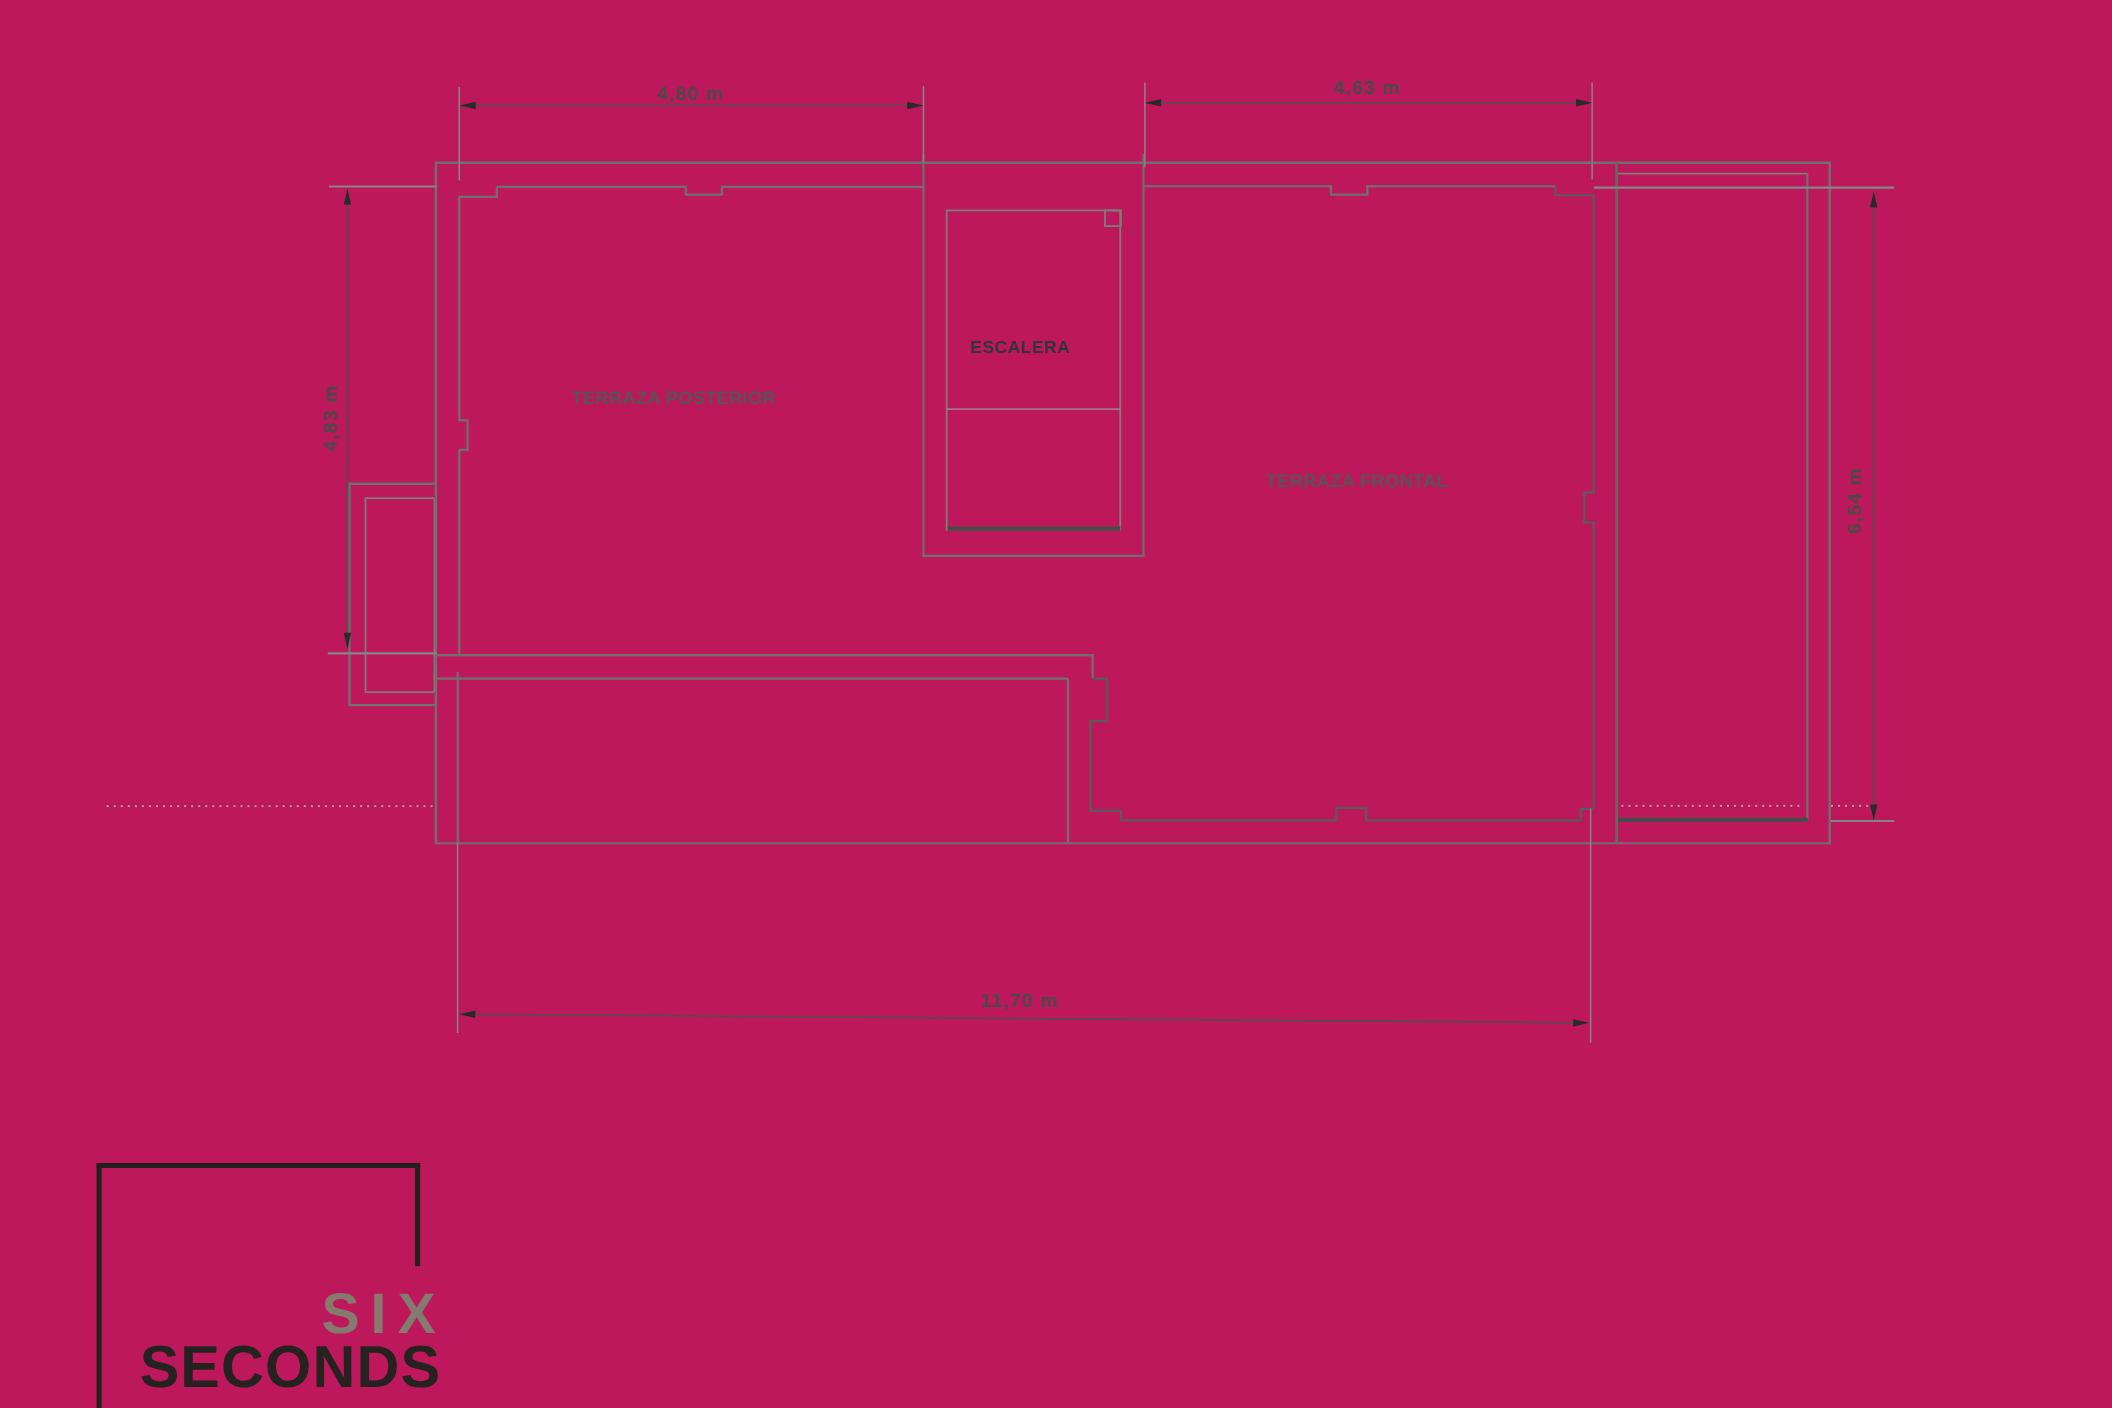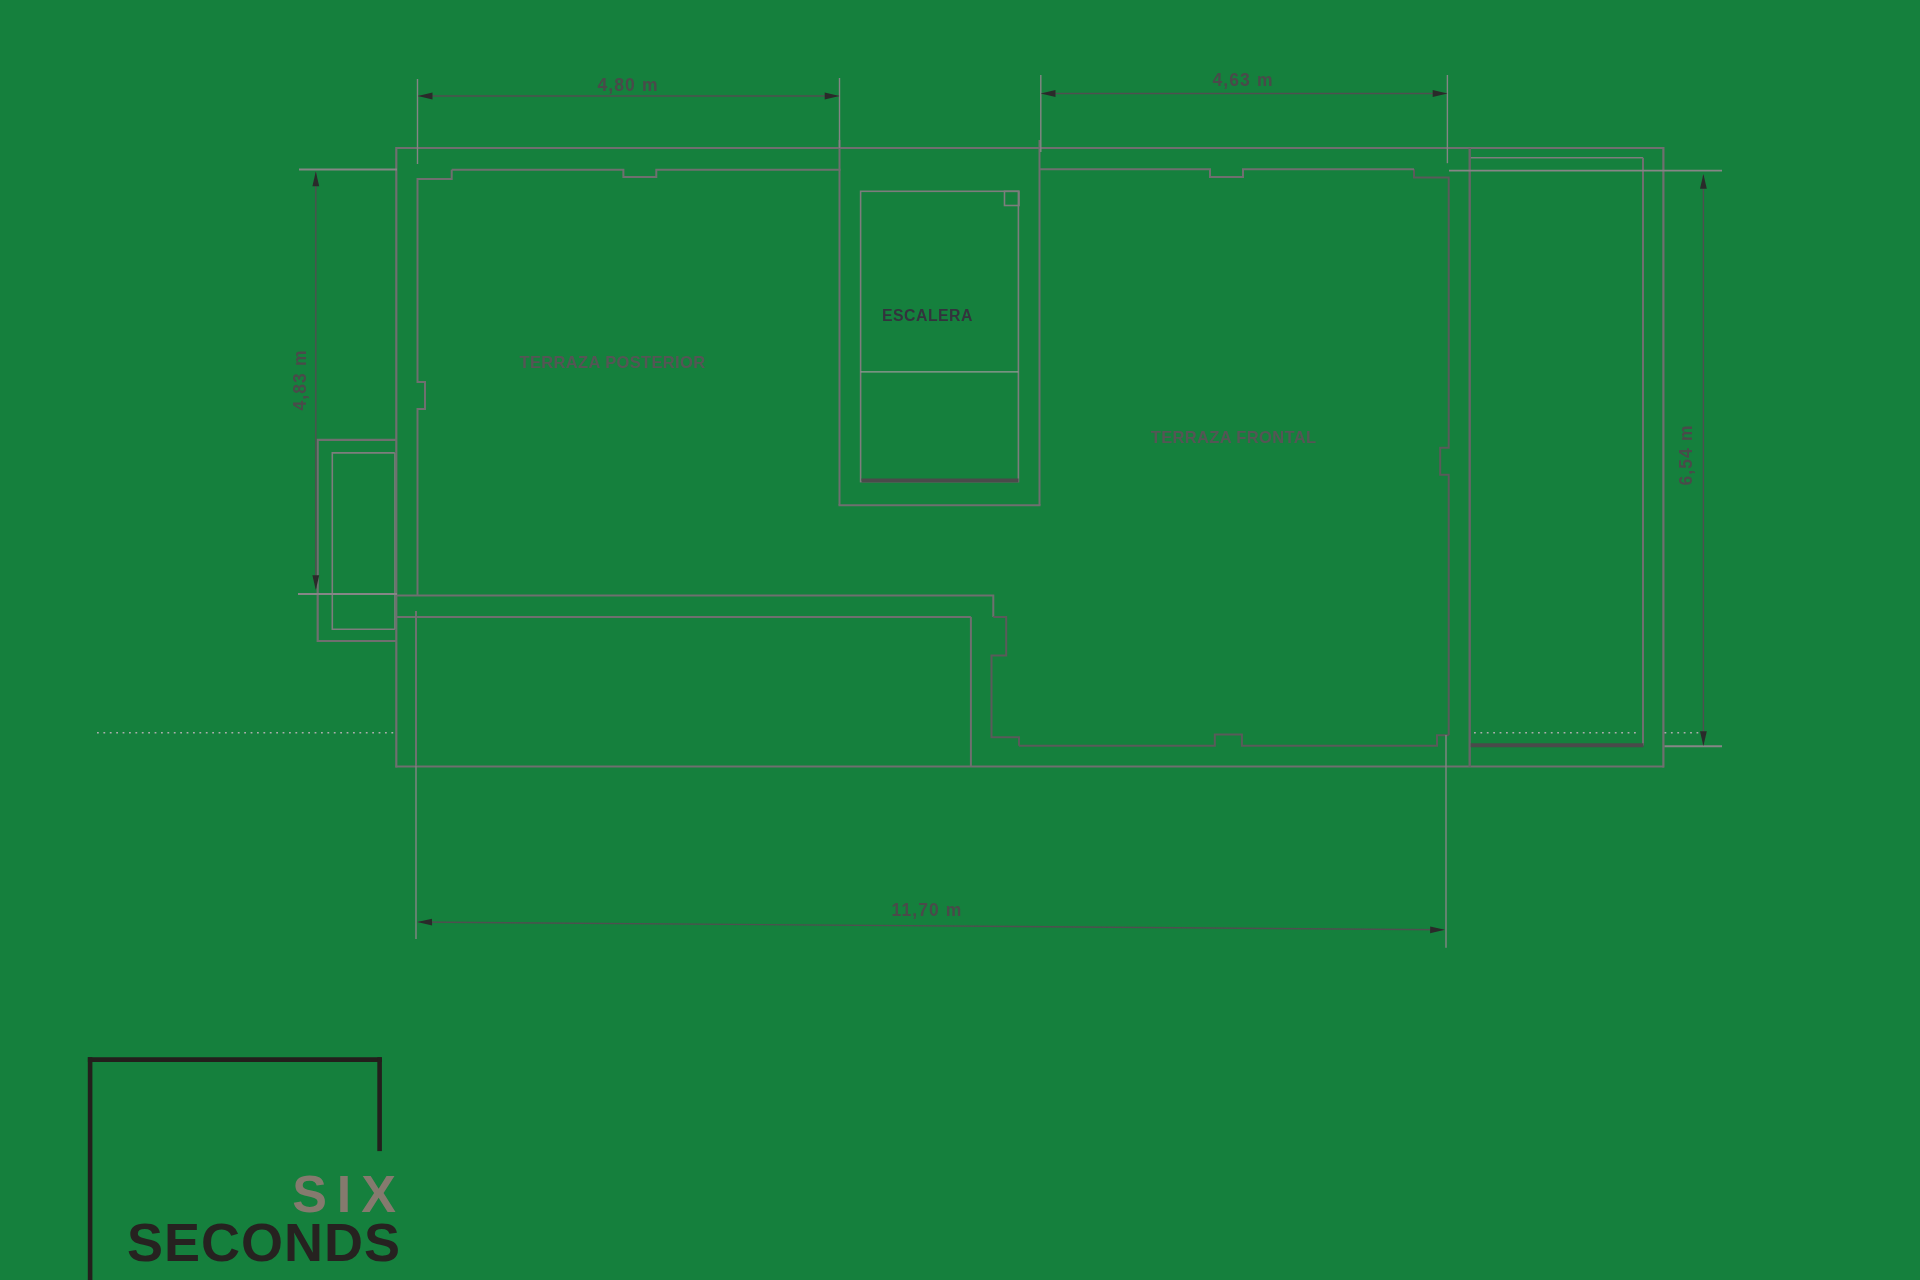--- a/index.html
+++ b/index.html
@@ -1,16 +1,16 @@
 <!DOCTYPE html>
 <html><head>
 <meta charset="utf-8">
 <style>
   html,body{margin:0;padding:0;background:#ffffff;}
-  .page{position:relative;width:1920px;height:1280px;background:#15803d;overflow:hidden;
+  .page{position:relative;width:1920px;height:1280px;background:#be185d;overflow:hidden;
         font-family:"Liberation Sans", sans-serif;}
   svg{position:absolute;left:0;top:0;}
   text{font-family:"Liberation Sans", sans-serif;}
 </style>
 </head>
 <body>
 <div class="page">
 <svg width="1920" height="1280" viewBox="0 0 1920 1280" fill="none">
 
   <path d="M396.7,148 H1663.4" stroke="#6f6f6f" stroke-width="2.2"></path>

